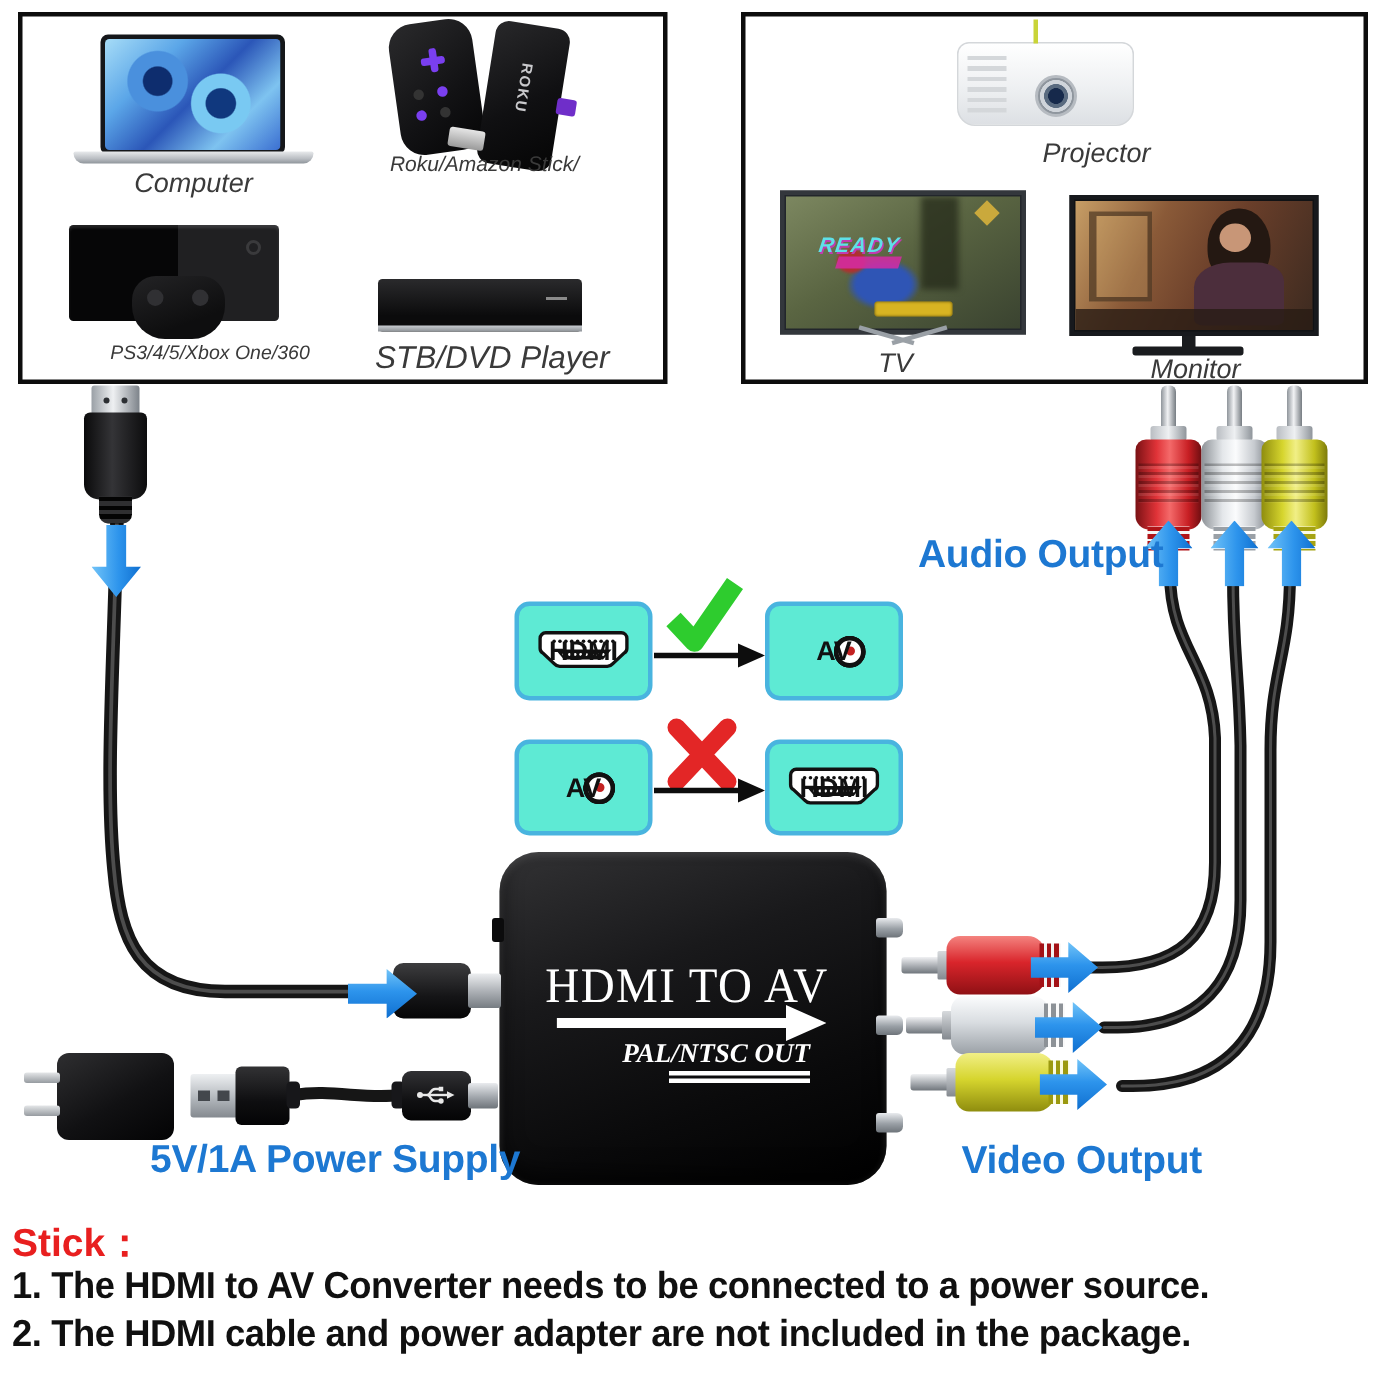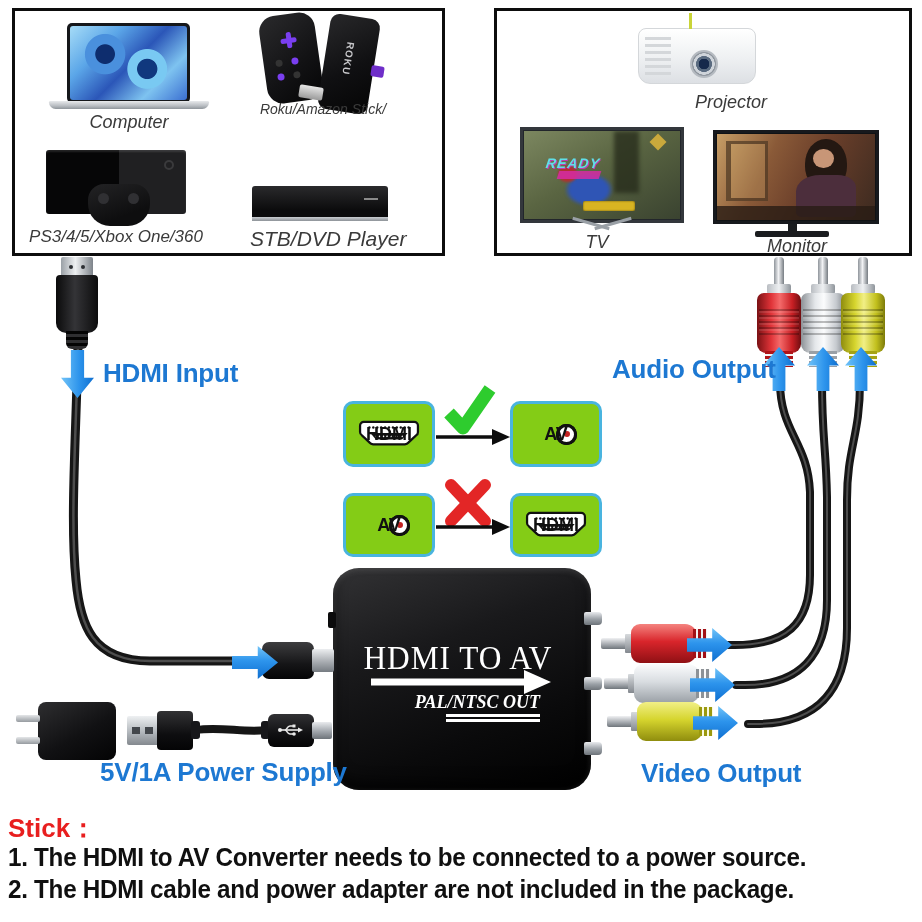--- a/index.html
+++ b/index.html
@@ -44,21 +44,21 @@
     background:linear-gradient(180deg,#e6e6e6,#9a9a9a);}
   #stick-tag{left:371px;top:66px;width:13px;height:11px;background:#6f2ec9;transform:rotate(9deg);border-radius:2px;}
   #cap-roku1{left:233px;top:101px;width:180px;font-size:14px;}
   #cap-roku2{left:233px;top:123px;width:180px;font-size:17px;}
   #xbox{left:46px;top:150px;width:140px;height:64px;border-radius:3px;
     background:linear-gradient(90deg,#060607 0 52%,#202022 52%);box-shadow:inset 0 2px 2px rgba(255,255,255,.12);}
   #xbox-power{left:118px;top:10px;width:10px;height:10px;border-radius:50%;border:2px solid #3a3a3c;}
   #controller{left:88px;top:184px;width:62px;height:42px;border-radius:16px 16px 22px 22px;
     background:linear-gradient(160deg,#232325,#0e0e0f 70%);}
   #controller i{position:absolute;width:11px;height:11px;border-radius:50%;background:#303033;}
-  #cap-consoles{left:16px;top:227px;width:200px;font-size:17px;}
+  #cap-consoles{left:40px;top:227px;width:200px;font-size:13px;}
   #stb{left:252px;top:186px;width:136px;height:35px;border-radius:3px;
     background:linear-gradient(180deg,#2a2a2c,#0b0b0c 70%);}
   #stb-strip{left:0;bottom:0;width:100%;height:4px;background:linear-gradient(180deg,#c9cdd1,#8d9297);}
   #stb-led{right:10px;top:12px;width:14px;height:2px;background:#8a8a8a;}
   #cap-stb{left:250px;top:227px;width:140px;font-size:21px;}
 
   
   #box-dst{left:494px;top:8px;width:418px;height:248px;}
   #projector{left:638px;top:28px;width:118px;height:56px;border:1px solid #d4d7da;border-radius:8px 8px 12px 12px;
     background:linear-gradient(180deg,#ffffff,#eef0f2 55%,#dde0e4);}
@@ -102,21 +102,21 @@
     background:linear-gradient(90deg,#9aa0a6,#eef0f2 45%,#7d838a);}
   #hdmi-in-tip i{position:absolute;top:8px;width:4px;height:4px;border-radius:50%;background:#2c2f33;}
   #hdmi-in-body{left:56px;top:275px;width:42px;height:58px;border-radius:4px 4px 10px 10px;
     background:linear-gradient(90deg,#0a0a0b,#343437 45%,#0c0c0d);}
   #hdmi-in-strain{left:66px;top:331px;width:22px;height:18px;border-radius:0 0 6px 6px;
     background:repeating-linear-gradient(180deg,#040404 0 3px,#2f2f31 3px 6px);}
   #arr-hdmi-in{left:61px;top:350px;width:33px;height:48px;}
   #lbl-hdmi-input{left:103px;top:358px;}
 
   
-  .diag-box{width:92px;border:3px solid var(--diagram_border);border-radius:10px;background:#84cc16;
+  .diag-box{width:92px;border:3px solid var(--diagram_border);border-radius:10px;background:#5eead4;
     display:flex;flex-direction:column;align-items:center;justify-content:center;gap:2px;
     position:absolute;}
   .diag-label{position:static;font-weight:bold;font-size:18px;color:#111;}
   #dg1{left:343px;top:401px;height:66px;}
   #dg2{left:510px;top:401px;height:66px;}
   #dg3{left:343px;top:493px;height:64px;}
   #dg4{left:510px;top:493px;height:64px;}
   .hicon{position:static;width:62px;height:28px;}
   .avicon{position:static;display:flex;align-items:center;gap:0;height:24px;}
   .avicon .c{position:static;width:21px;height:21px;border:3px solid #111;border-radius:50%;background:#fff;
@@ -319,21 +319,20 @@
   <div id="mon-base"></div>
   <div id="cap-monitor" class="caption">Monitor</div>
 
   <div id="hdmi-in-tip">
       <i style="left:8px;"></i>
       <i style="left:20px;"></i>
     </div>
   <div id="hdmi-in-body"></div>
   <div id="hdmi-in-strain"></div>
   <div id="arr-hdmi-in" class="barrow down"></div>
-  <div id="lbl-hdmi-input" class="blue-label">HDMI Input</div>
 
   <div id="dg1" class="diag-box">
     <svg class="hicon" viewBox="0 0 64 30">
       <path d="M5 2 H59 A4 4 0 0 1 63 6 V13 A4 4 0 0 1 61 16.5 L53 24 A6 6 0 0 1 49 26 H15 A6 6 0 0 1 11 24 L3 16.5 A4 4 0 0 1 1 13 V6 A4 4 0 0 1 5 2 Z" fill="#fff" stroke="#111" stroke-width="2.4"></path>
       <g fill="#111">
           <circle cx="11" cy="8" r="1.3"></circle>
           <circle cx="15.2" cy="8" r="1.3"></circle>
           <circle cx="19.4" cy="8" r="1.3"></circle>
           <circle cx="23.6" cy="8" r="1.3"></circle>
           <circle cx="27.8" cy="8" r="1.3"></circle>

